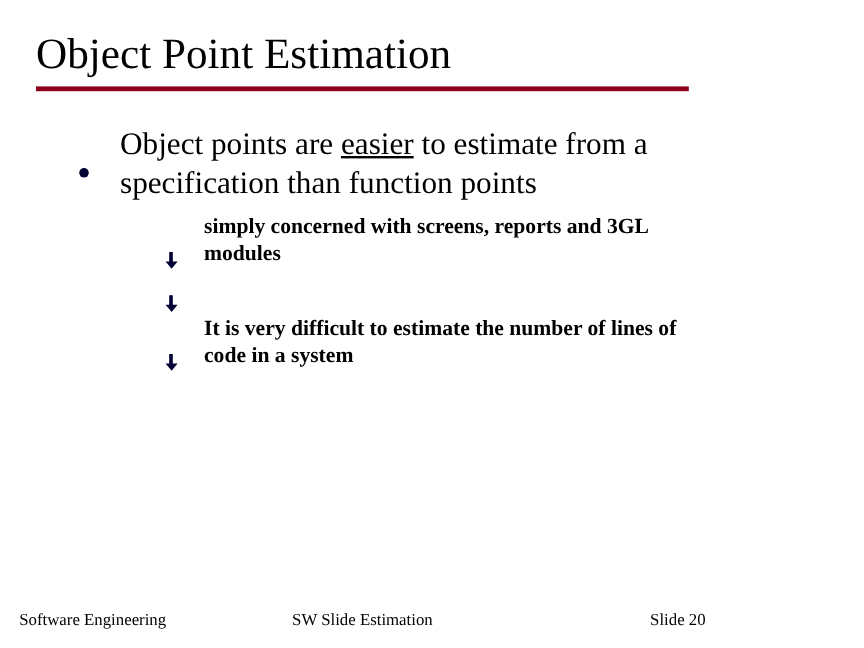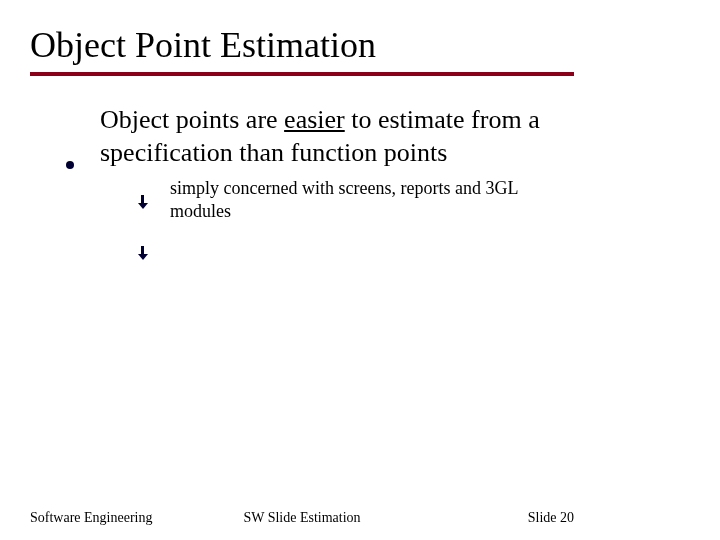--- a/index.html
+++ b/index.html
@@ -1,31 +1,31 @@
 <!DOCTYPE html>
 <html><head>
 <meta charset="utf-8">
 <style>
   * { margin: 0; padding: 0; box-sizing: border-box; }
   html, body { width: 720px; height: 540px; background: #fff; font-family: "Times New Roman", Times, serif; color: #000; }
   .slide { width: 604px; height: 540px; position: relative; padding: 24px 30px 0 30px; }
   .title { font-size: 36px; font-weight: 400; margin-bottom: 6px; }
   .rule { height: 4px; background: #8b0018; width: 100%; margin-bottom: 28px; }
   .content { padding-left: 36px; }
-  .l1 { display: flex; align-items: flex-end; margin-bottom: 8px; }
+  .l1 { display: flex; align-items: center; margin-bottom: 8px; }
   .l1 .dot { width: 8px; height: 8px; border-radius: 50%; background: #000033; flex: none; margin-top: 14px; margin-right: 26px; }
   .l1 .txt { font-size: 26px; line-height: 1.25; }
   .l1 .txt .u { text-decoration: underline; }
   .l2-group { margin-left: 70px; margin-top: 4px; margin-bottom: 18px; }
-  .l2 { display: flex; align-items: center; margin-bottom: 2px; }
+  .l2 { display: flex; align-items: flex-end; margin-bottom: 2px; font-weight: bold; }
   .l2 .arrow { flex: none; width: 14px; height: 14px; margin-top: 4px; margin-right: 20px; position: relative; }
   .l2 .arrow::before { content: ""; position: absolute; left: 5px; top: 0; width: 3px; height: 10px; background: #000033; }
   .l2 .arrow::after { content: ""; position: absolute; left: 1.5px; top: 8px; width: 0; height: 0; border-left: 5px solid transparent; border-right: 5px solid transparent; border-top: 6px solid #000033; }
   .l2 .txt { font-size: 18px; line-height: 1.3; }
-  .footer { position: absolute; bottom: 14px; left: 0; width: 100%; padding: 0 30px; display: flex; justify-content: space-between; font-size: 14px; }
+  .footer { position: absolute; bottom: 14px; left: 0; width: 100%; padding: 0 16px; display: flex; justify-content: space-between; font-size: 14px; }
   .footer .mid { position: absolute; left: 50%; transform: translateX(-50%); }
 </style>
 </head>
 <body>
 
 <div class="slide">
   <div class="title">Object Point Estimation</div>
   <div class="rule"></div>
 
   <div class="content">
@@ -40,20 +40,24 @@
       <div class="l2">
         <span class="arrow"></span>
         <span class="txt">simply concerned with screens, reports and 3GL modules</span>
       </div>
     </div>
 
     <div class="l2-group">
       <div class="l2">
         <span class="arrow"></span>
       </div>
+      <div class="l2">
+        <span class="arrow"></span>
+        <span class="txt">It is very difficult to estimate the number of lines of code in a system</span>
+      </div>
     </div>
 
   </div>
 
   <div class="footer">
     <span>Software Engineering</span>
     <span class="mid">SW Slide Estimation</span>
     <span>Slide 20</span>
   </div>
 </div>

